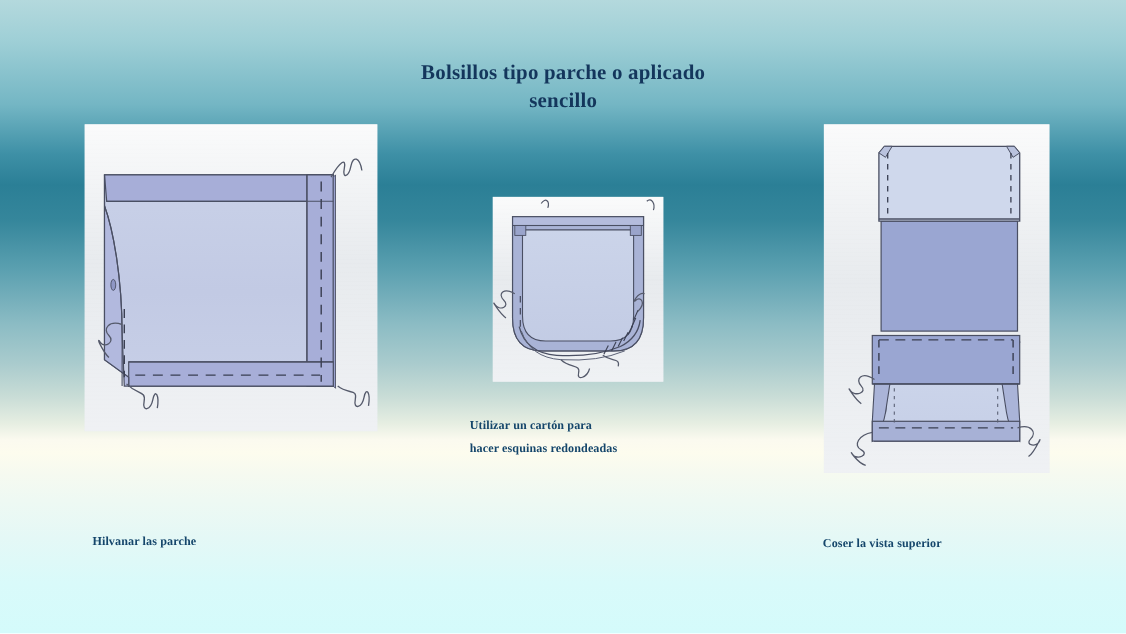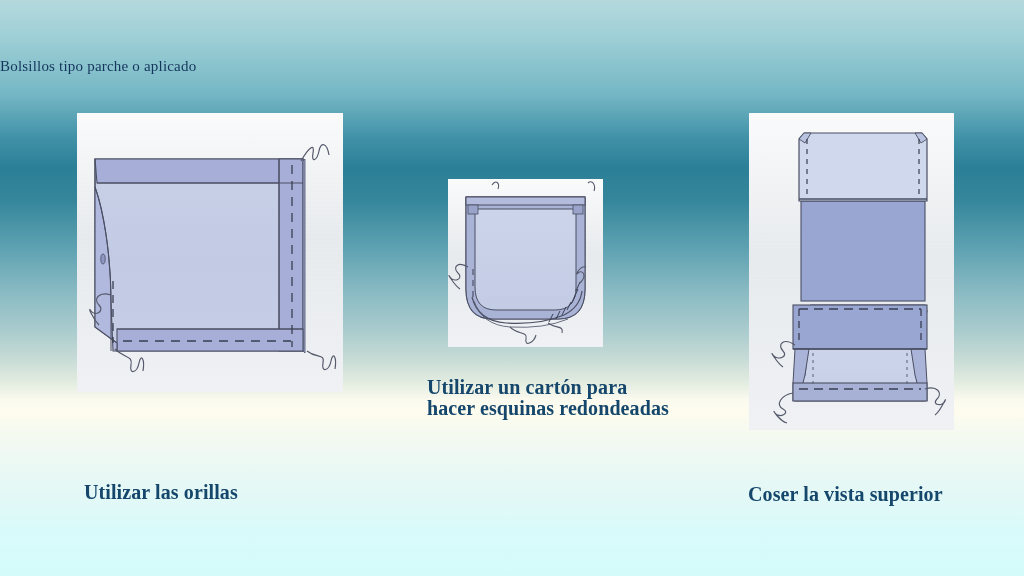--- a/index.html
+++ b/index.html
@@ -34,34 +34,35 @@
         #d9fafa 530px,
         #d4fbfb 576px);
   }
 
   
   .title {
     position: absolute;
     left: 0;
     top: 54px;
     width: 1024px;
+    text-align: center;
     color: #14365c;
-    font-weight: normal;
-    font-size: 15px;
+    font-weight: bold;
+    font-size: 19px;
     line-height: 25px;
     letter-spacing: 0.2px;
   }
   .title .t-line { display: block; }
 
   
   .caption {
     position: absolute;
     color: #15466b;
     font-weight: bold;
-    font-size: 20px;
+    font-size: 11px;
     line-height: 21px;
     letter-spacing: 0.1px;
     white-space: pre-line;
   }
   #caption-left   { left: 84px;  top: 482px; }
   #caption-middle { left: 427px; top: 377px; }
   #caption-right  { left: 748px; top: 484px; }
 
   
   .plate {
@@ -78,20 +79,21 @@
 
   .plate svg { display: block; width: 100%; height: 100%; }
 </style>
 </head>
 <body>
 
 <div id="slide">
 
   <div class="title">
     <span class="t-line">Bolsillos tipo parche o aplicado</span>
+    <span class="t-line">sencillo</span>
   </div>
 
   <div class="plate" id="plate-left">
     <svg viewBox="0 0 266 279" preserveAspectRatio="none">
       <defs>
         <linearGradient id="lfab" x1="0" y1="0" x2="0" y2="1">
           <stop offset="0%" stop-color="#c9d1e8"></stop>
           <stop offset="55%" stop-color="#c2cae4"></stop>
           <stop offset="100%" stop-color="#c7cfe7"></stop>
         </linearGradient>
@@ -118,21 +120,21 @@
       <line x1="215" y1="52" x2="215" y2="234" stroke="#3a3f52" stroke-width="1.3" stroke-dasharray="9 7"></line>
       <line x1="46" y1="228" x2="214" y2="228" stroke="#3a3f52" stroke-width="1.3" stroke-dasharray="9 7"></line>
       <line x1="36" y1="168" x2="36" y2="230" stroke="#3a3f52" stroke-width="1.3" stroke-dasharray="8 6"></line>
 
       <path d="M224,48 C232,34 238,30 236,40 C234,50 240,48 242,38 C244,28 250,30 252,42" fill="none" stroke="#555a6b" stroke-width="1.2"></path>
       <path d="M230,238 C240,246 248,240 246,250 C244,260 252,258 254,248 C256,238 260,244 258,256" fill="none" stroke="#555a6b" stroke-width="1.2"></path>
       <path d="M38,236 C48,246 56,242 54,252 C52,262 60,260 62,250 C64,240 68,246 66,258" fill="none" stroke="#555a6b" stroke-width="1.2"></path>
       <path d="M34,182 C22,178 16,186 22,192 C28,198 18,204 14,198 C10,192 16,206 22,212" fill="none" stroke="#555a6b" stroke-width="1.2"></path>
     </svg>
   </div>
-  <div class="caption" id="caption-left">Utilizar las orillas</div>
+  <div class="caption" id="caption-left">Hilvanar las parche</div>
 
   <div class="plate" id="plate-middle">
     <svg viewBox="0 0 155 168" preserveAspectRatio="none">
       <defs>
         <linearGradient id="mfab" x1="0" y1="0" x2="0" y2="1">
           <stop offset="0%" stop-color="#ccd5ea"></stop>
           <stop offset="100%" stop-color="#c2cbe4"></stop>
         </linearGradient>
       </defs>
 

